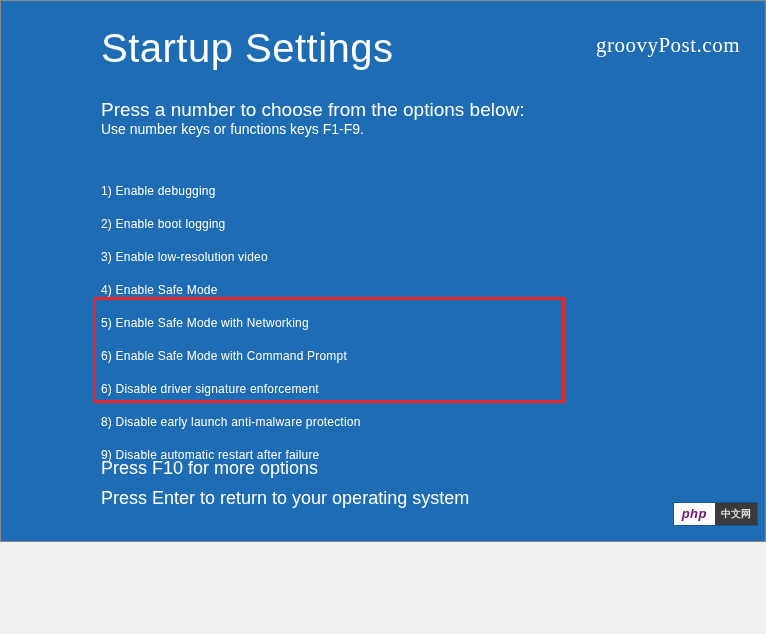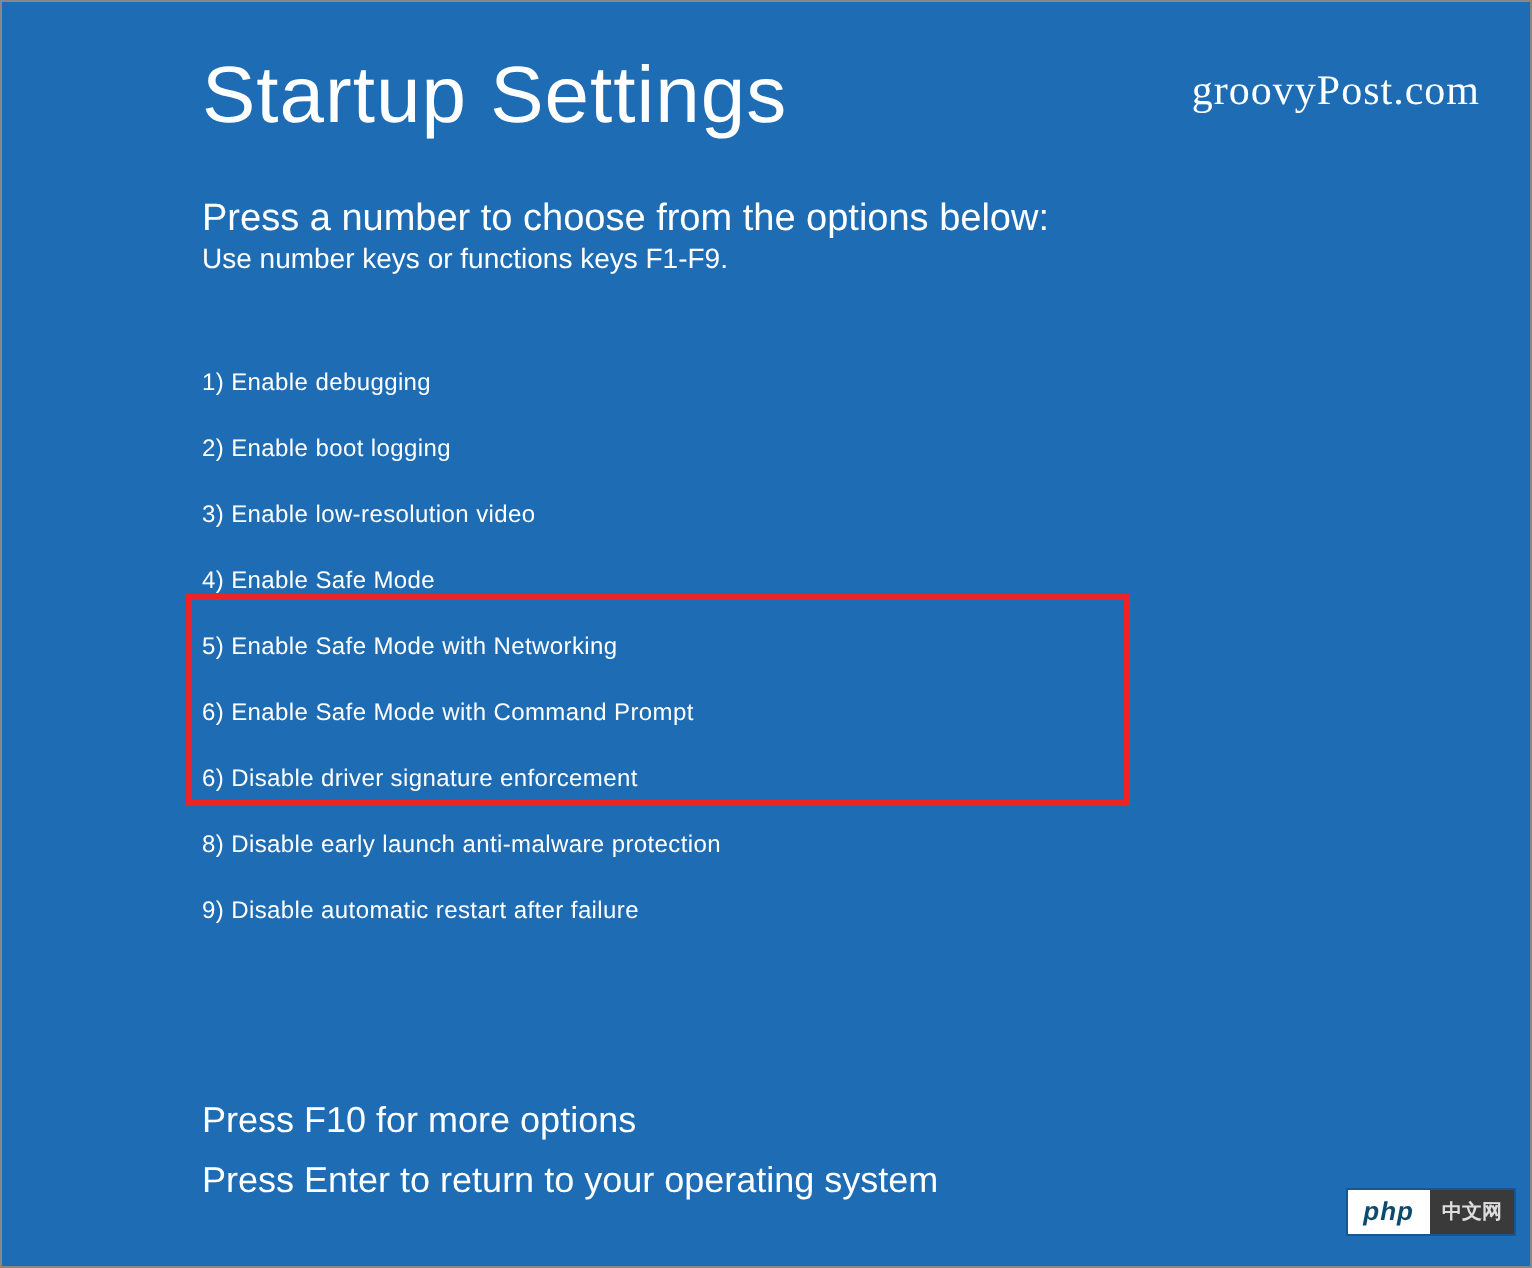--- a/index.html
+++ b/index.html
@@ -10,21 +10,21 @@
     body {
       width: 766px;
       height: 634px;
       background: #f0f0f0;
       font-family: 'Segoe UI', 'Segoe UI Light', Arial, sans-serif;
       position: relative;
       overflow: hidden;
     }
     .outer-border {
       width: 766px;
-      height: 634px;
+      height: 542px;
       border: 1px solid #888;
       background: #1e6cb3;
       padding: 25px 0 0 0;
       position: relative;
     }
     .content {
       padding-left: 100px;
       padding-right: 60px;
       color: #ffffff;
     }
@@ -88,21 +88,21 @@
       display: flex;
       align-items: stretch;
       height: 22px;
       font-family: Arial, sans-serif;
       font-weight: bold;
       font-size: 13px;
       box-shadow: 0 0 0 1px rgba(0,0,0,0.2);
     }
     .wm-left {
       background: #ffffff;
-      color: #0c4a6e;
+      color: #701a75;
       padding: 3px 8px;
       font-style: italic;
       font-weight: bold;
       letter-spacing: 0.5px;
     }
     .wm-right {
       background: #3a3a3a;
       color: #ddd;
       padding: 3px 6px;
       font-size: 10px;

